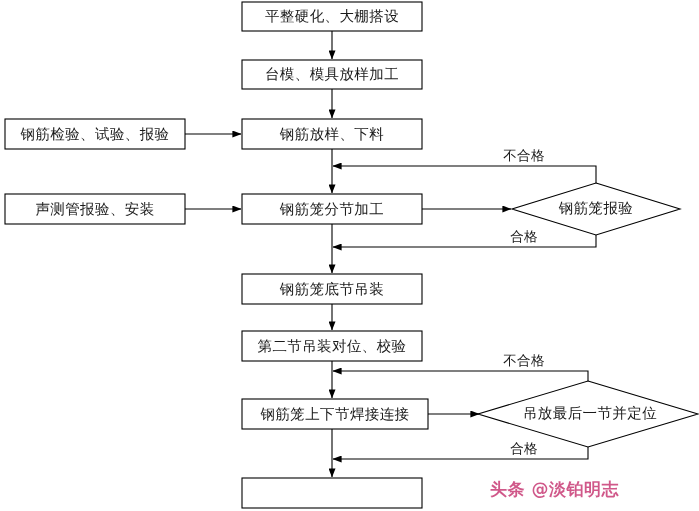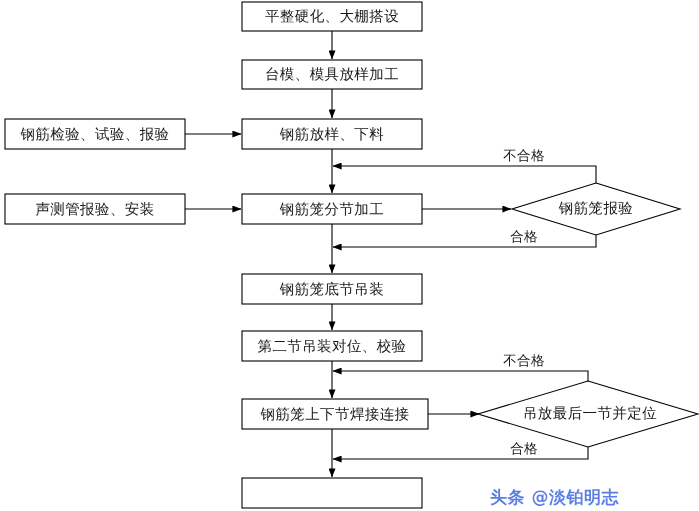--- a/index.html
+++ b/index.html
@@ -48,25 +48,25 @@
     font-family: "Liberation Sans", "DejaVu Sans", sans-serif;
     font-size: 13.5px;
     fill: #1a1a1a;
     text-anchor: middle;
     dominant-baseline: middle;
     letter-spacing: 0.3px;
   }
   .watermark {
     position: absolute;
     right: 8px;
-    bottom: 2px;
+    bottom: 10px;
     font-family: "DejaVu Sans", sans-serif;
     font-size: 17px;
     font-weight: bold;
-    color: #1d4ed8;
+    color: #be185d;
     opacity: 0.72;
     letter-spacing: 0.5px;
     white-space: nowrap;
     user-select: none;
   }
 </style>
 </head>
 <body>
 
 <div id="flowchart-root">

